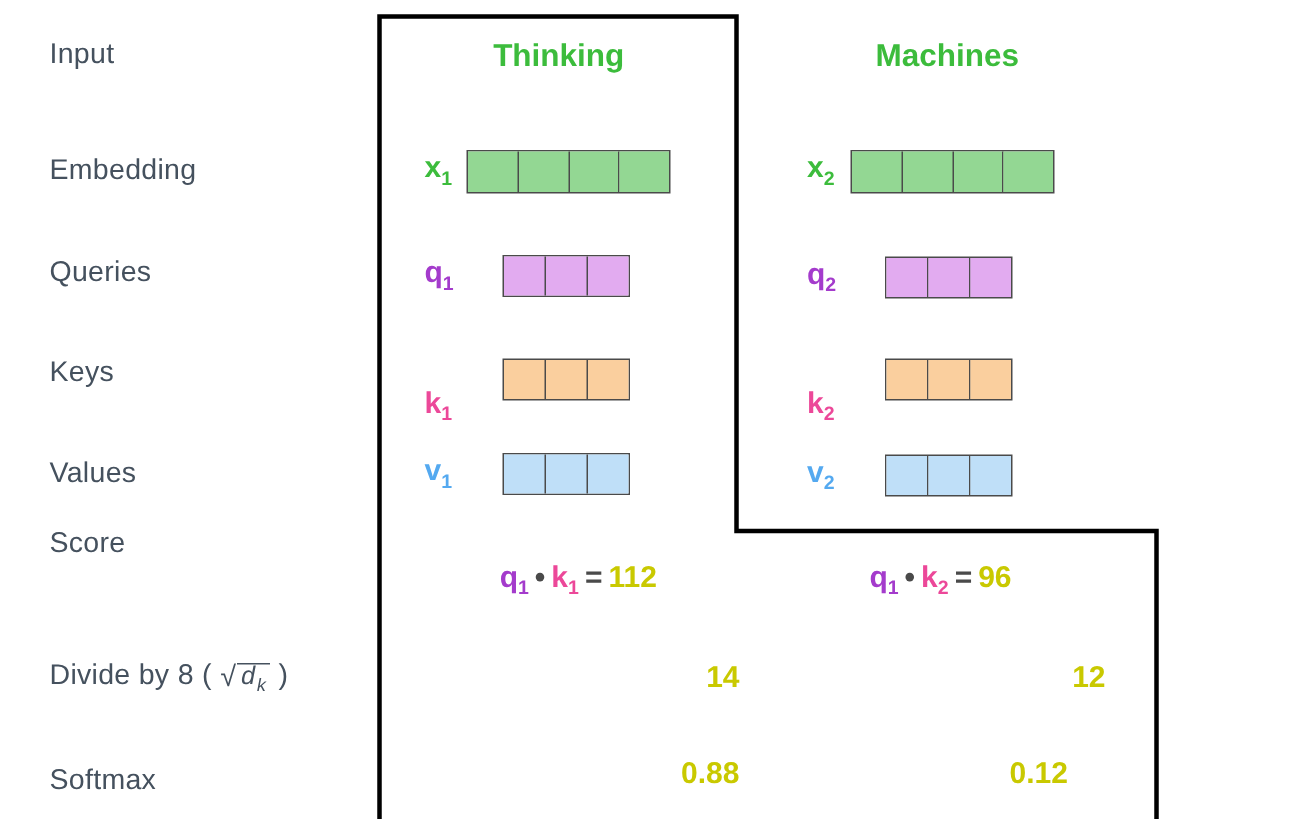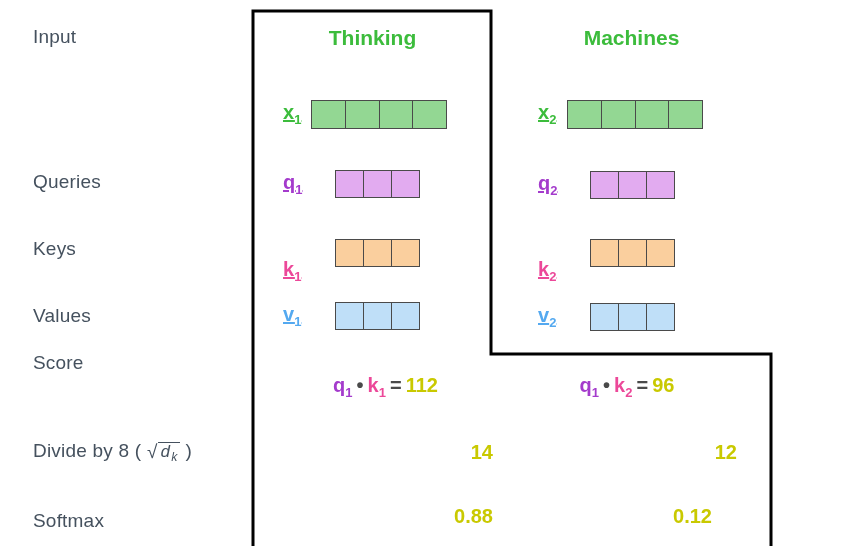--- a/index.html
+++ b/index.html
@@ -9,21 +9,21 @@
   }
   .border-svg{position:absolute;left:0;top:0;pointer-events:none;}
   .rowlabel{
     position:absolute;left:33px;font-size:19px;color:#45515E;white-space:nowrap;
     letter-spacing:0.2px;
   }
   .colheader{
     position:absolute;font-size:21px;font-weight:bold;color:#3CBC3C;text-align:center;
   }
   .vlabel{
-    position:absolute;font-size:20px;font-weight:bold;white-space:nowrap;text-decoration:underline;
+    position:absolute;font-size:20px;font-weight:bold;white-space:nowrap;
   }
   .vlabel sub{font-size:13px;line-height:0;}
   .green{color:#3CBC3C;}
   .purple{color:#A43BCC;}
   .orange{color:#ec4899;margin-top:18px;}
   .blue{color:#54A9F0;}
   .vecbox{
     position:absolute;display:flex;border:1.5px solid #4A4A4A;box-sizing:border-box;
   }
   .vecbox .cell{flex:1;border-right:1.5px solid #4A4A4A;}
@@ -49,20 +49,21 @@
 </head>
 <body>
 
 <div class="canvas">
 
   <svg class="border-svg" width="867" height="546" viewBox="0 0 867 546">
     <polyline points="253,546 253,11 491,11 491,354 771,354 771,546" fill="none" stroke="#000000" stroke-width="3"></polyline>
   </svg>
 
   <div class="rowlabel" style="top:26px">Input</div>
+  <div class="rowlabel" style="top:103px">Embedding</div>
   <div class="rowlabel" style="top:171px">Queries</div>
   <div class="rowlabel" style="top:238px">Keys</div>
   <div class="rowlabel" style="top:305px">Values</div>
   <div class="rowlabel" style="top:352px">Score</div>
   <div class="rowlabel" style="top:440px"><span>Divide by 8 ( </span><span class="sqrt"><span class="sqrt-sym">√</span><span class="sqrt-bar"><span>d</span><sub>k</sub></span></span><span> )</span></div>
   <div class="rowlabel" style="top:510px">Softmax</div>
 
   <div class="colheader" style="left:492px;top:26px;width:279px">Machines</div>
   <div class="colheader" style="left:253px;top:26px;width:239px">Thinking</div>
 

